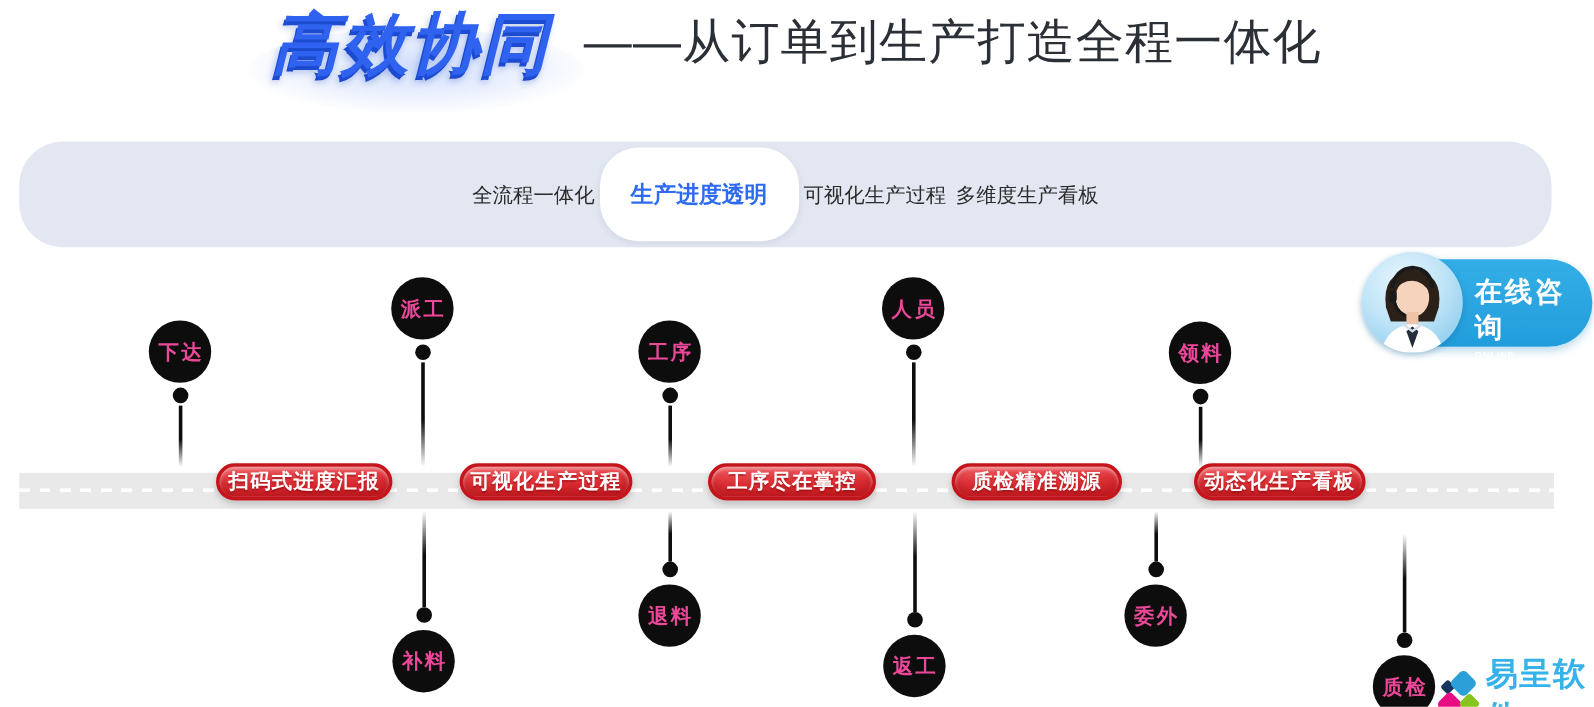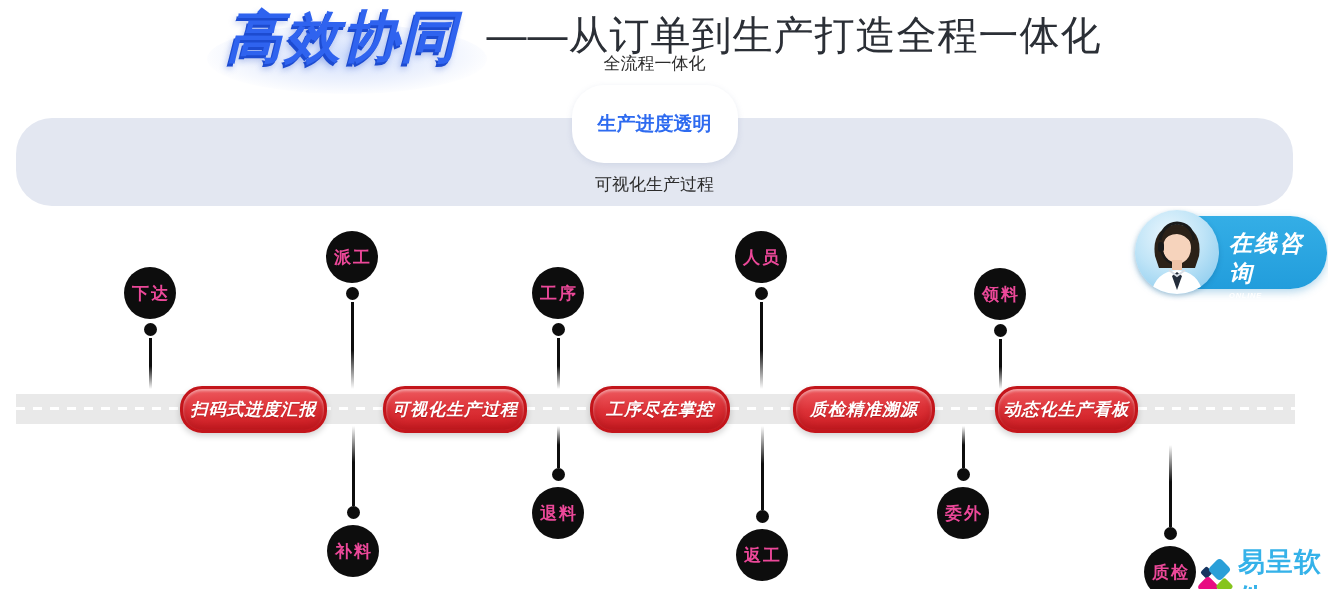--- a/index.html
+++ b/index.html
@@ -44,23 +44,22 @@
   }
   .sub-title{
     font-size:40px;font-weight:400;color:var(--subtitle-color);
     line-height:1.45;letter-spacing:1px;
   }
 
   
   .tabbar{
     position:absolute;left:16px;top:118px;width:1277px;height:88px;
     background:var(--tab-bg);border-radius:36px;
-    display:flex;align-items:center;justify-content:flex-end;
+    display:flex;align-items:center;justify-content:center;
     padding:0 60px;
-    flex-direction:column;
   }
   .tab{
     font-size:17px;color:#2b2b2b;cursor:pointer;white-space:nowrap;
     padding:10px 4px;border-radius:28px;
   }
   .tab.active{
     background:#ffffff;color:var(--active-tab-text);
     font-weight:bold;font-size:19px;
     padding:26px 26px;border-radius:32px;
     box-shadow:0 2px 6px rgba(120,140,180,.18);
@@ -71,30 +70,29 @@
     position:absolute;left:16px;top:394px;width:1279px;height:30px;
     background:var(--road);
   }
   .road .dash-line{
     position:absolute;left:0;right:0;top:13px;height:3px;
     background:repeating-linear-gradient(90deg,#ffffff 0 9px,rgba(255,255,255,0) 9px 17px);
   }
 
   
   .pill{
-    position:absolute;top:386px;height:47px;
+    position:absolute;top:386px;height:31px;
     border:3px solid var(--pill-red-dark);
     border-radius:22px;
     background:linear-gradient(178deg,#ef5b60 0%,#dd3238 48%,#ce1b21 100%);
     box-shadow:inset 0 2px 3px rgba(255,255,255,.45),inset 0 -5px 9px rgba(140,10,15,.35),0 3px 6px rgba(0,0,0,.18);
     display:flex;align-items:center;justify-content:center;
     color:#fff;font-size:17px;font-weight:bold;letter-spacing:1px;
     text-shadow:0 1px 1px rgba(120,0,0,.4);
     white-space:nowrap;
-    font-style:italic;
   }
   .pill1{left:180px;width:147px;}
   .pill2{left:383px;width:144px;}
   .pill3{left:590px;width:140px;}
   .pill4{left:793px;width:142px;}
   .pill5{left:995px;width:143px;}
 
   
   .marker{position:absolute;width:52px;height:52px;}
   .marker .circle{
@@ -133,21 +131,20 @@
   .m-b5{left:1144px;top:546px;--h:82px;}
 
   
   .consult{
     position:absolute;left:1137px;top:216px;width:190px;height:73px;
     background:linear-gradient(180deg,#34aee6 0%,#229ddc 100%);
     border-radius:37px;
     display:flex;align-items:center;
     box-shadow:0 3px 8px rgba(40,140,200,.35);
     cursor:pointer;
-    font-style:italic;
   }
   .consult .photo{
     position:absolute;left:-2px;top:-6px;width:84px;height:84px;border-radius:50%;
     overflow:hidden;background:radial-gradient(circle at 40% 30%,#eaf6fd 0%,#bfe4f7 45%,#7cc4ec 100%);
     box-shadow:0 2px 5px rgba(20,90,140,.3);
   }
   .consult .txt{
     position:absolute;left:92px;top:12px;color:#fff;
   }
   .consult .txt .zh{font-size:23px;font-weight:bold;letter-spacing:2px;line-height:30px;}
@@ -174,20 +171,21 @@
     <div class="title-glow"></div>
     <div class="main-title">高效协同</div>
   </div>
   <div class="sub-title">——从订单到生产打造全程一体化</div>
 </div>
 
 <div class="tabbar">
   <div class="tab">全流程一体化</div>
   <div class="tab active">生产进度透明</div>
   <div class="tab">可视化生产过程</div>
+  <div class="tab">多维度生产看板</div>
 </div>
 
 <div class="road">
   <div class="dash-line"></div>
 </div>
 
 <div class="pill pill1">扫码式进度汇报</div>
 <div class="pill pill2">可视化生产过程</div>
 <div class="pill pill3">工序尽在掌控</div>
 <div class="pill pill4">质检精准溯源</div>

